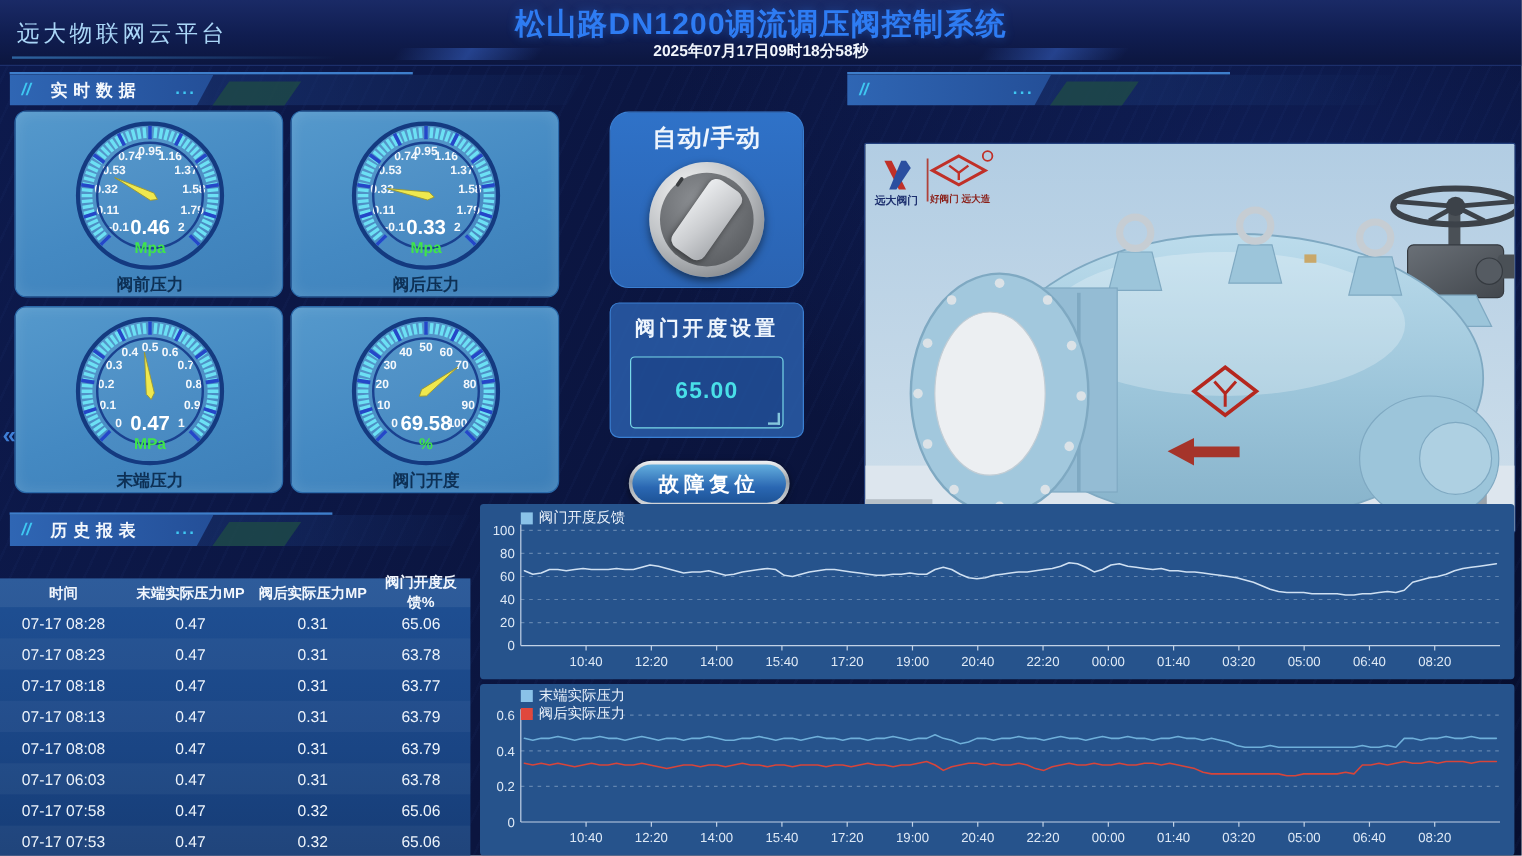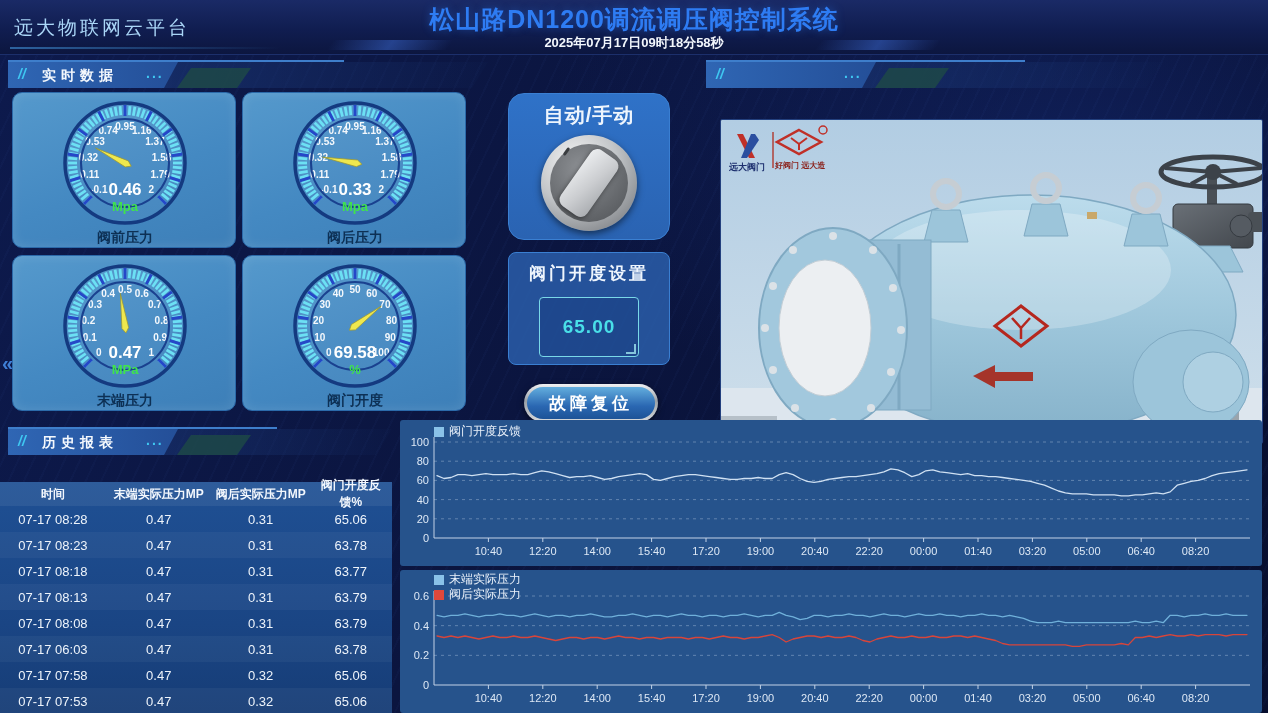--- a/index.html
+++ b/index.html
@@ -66,21 +66,21 @@
   .knob-inner { position:absolute; left:9px; top:9px; width:78px; height:78px; border-radius:50%;
     background:radial-gradient(circle at 40% 32%,#8d9094,#64676b 65%,#505357); overflow:hidden; }
   .knob-handle { position:absolute; left:23px; top:5px; width:32px; height:68px; border-radius:8px;
     background:linear-gradient(105deg,#eceef0,#cbcdd0 55%,#a9acb0); transform:rotate(35deg);
     box-shadow:0 2px 5px rgba(0,0,0,.45); }
   .knob-tick { position:absolute; left:24px; top:12px; width:3px; height:9px; background:#3a3d40;
     transform:rotate(35deg); border-radius:2px; }
   .set-panel { position:absolute; left:508px; top:252px; width:162px; height:113px;
     background:rgba(45,100,180,.78); border-radius:8px; border:1px solid #3a7fd2; text-align:center; }
   .set-label { margin-top:9px; font-size:17px; font-weight:bold; color:#eef5fd; letter-spacing:3px; }
-  .set-box { width:100px; height:60px; margin:12px auto 0; border:1px solid #79d8e8; border-radius:4px;
+  .set-box { width:128px; height:60px; margin:12px auto 0; border:1px solid #79d8e8; border-radius:4px;
     background:rgba(16,52,118,.35); display:flex; align-items:center; justify-content:center;
     cursor:text; position:relative; }
   .set-box:after { content:""; position:absolute; right:2px; bottom:2px; width:8px; height:8px;
     border-right:2px solid #9fe6f0; border-bottom:2px solid #9fe6f0; opacity:.8; }
   .set-value { font-size:19px; font-weight:bold; color:#49dfe8; letter-spacing:1px; }
   .reset-wrap { position:absolute; left:524px; top:384px; width:134px; height:38px; border-radius:19px;
     background:linear-gradient(180deg,#f0f2f4,#9aa0a6 45%,#d8dbde); padding:3px;
     box-shadow:0 2px 6px rgba(0,0,0,.55); cursor:pointer; }
   .reset-btn { width:100%; height:100%; border-radius:16px; border:none; cursor:pointer;
     background:linear-gradient(180deg,#63aede 0%,#2a67b2 60%,#1d5397 100%);

